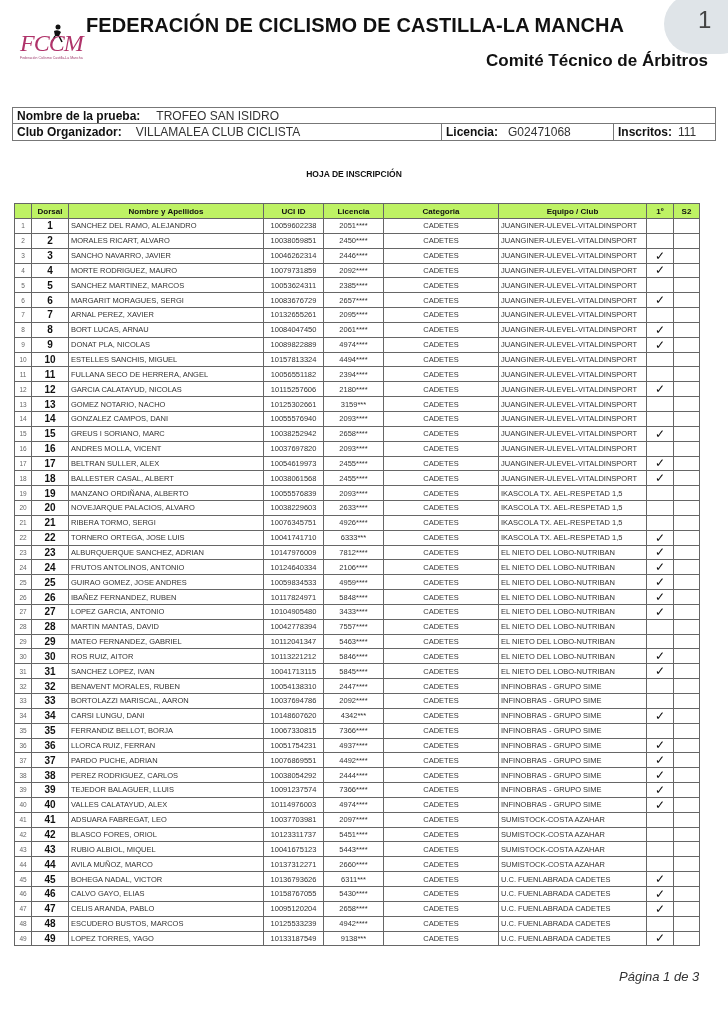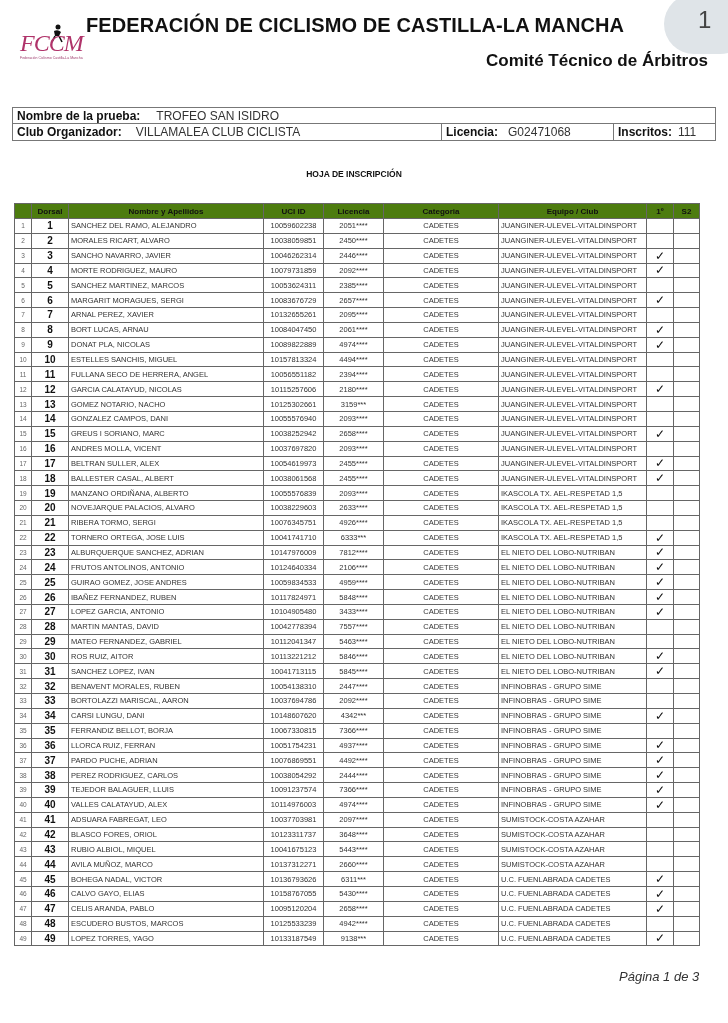--- a/index.html
+++ b/index.html
@@ -22,21 +22,21 @@
   .info-row:last-child { border-bottom: none; }
   .info-cell { display: flex; align-items: center; padding-left: 4px; border-right: 1px solid #777; white-space: nowrap; overflow: hidden; }
   .info-cell:last-child { border-right: none; }
   .info-cell .lbl { font-weight: bold; color: #111; margin-right: 10px; }
   .info-cell .val { color: #333; }
 
   .section-title { position: absolute; left: 0; width: 708px; text-align: center; top: 169px; font-size: 8.5px; font-weight: bold; color: #111; }
 
   table.main { position: absolute; left: 14px; top: 203px; width: 679px; border-collapse: collapse; font-size: 7.5px; table-layout: fixed; }
   table.main th, table.main td { border: 1px solid #666; height: 14.85px; padding: 0 2px; white-space: nowrap; overflow: hidden; }
-  table.main th { background: #4d7c0f; font-weight: bold; font-size: 8px; color: #111; height: 15px; text-align: center; }
+  table.main th { background: #bef264; font-weight: bold; font-size: 8px; color: #111; height: 15px; text-align: center; }
   td.idx { text-align: center; color: #666; font-size: 6.5px; }
   td.dorsal { text-align: center; font-weight: bold; font-size: 10px; color: #111; }
   td.name { color: #333; }
   td.uci { text-align: center; color: #333; }
   td.lic { text-align: center; color: #333; }
   td.cat { text-align: center; color: #333; }
   td.club { color: #333; }
   td.chk { text-align: center; font-size: 12px; color: #111; line-height: 10px; }
 
   .footer { position: absolute; left: 619px; top: 969px; font-size: 13px; color: #333; font-style: italic; }
@@ -561,21 +561,21 @@
         <td class="cat">CADETES</td>
         <td class="club">SUMISTOCK-COSTA AZAHAR</td>
         <td class="chk"></td>
         <td class="chk"></td>
       </tr>
       <tr>
         <td class="idx">42</td>
         <td class="dorsal">42</td>
         <td class="name">BLASCO FORES, ORIOL</td>
         <td class="uci">10123311737</td>
-        <td class="lic">3648****</td>
+        <td class="lic">5451****</td>
         <td class="cat">CADETES</td>
         <td class="club">SUMISTOCK-COSTA AZAHAR</td>
         <td class="chk"></td>
         <td class="chk"></td>
       </tr>
       <tr>
         <td class="idx">43</td>
         <td class="dorsal">43</td>
         <td class="name">RUBIO ALBIOL, MIQUEL</td>
         <td class="uci">10041675123</td>

